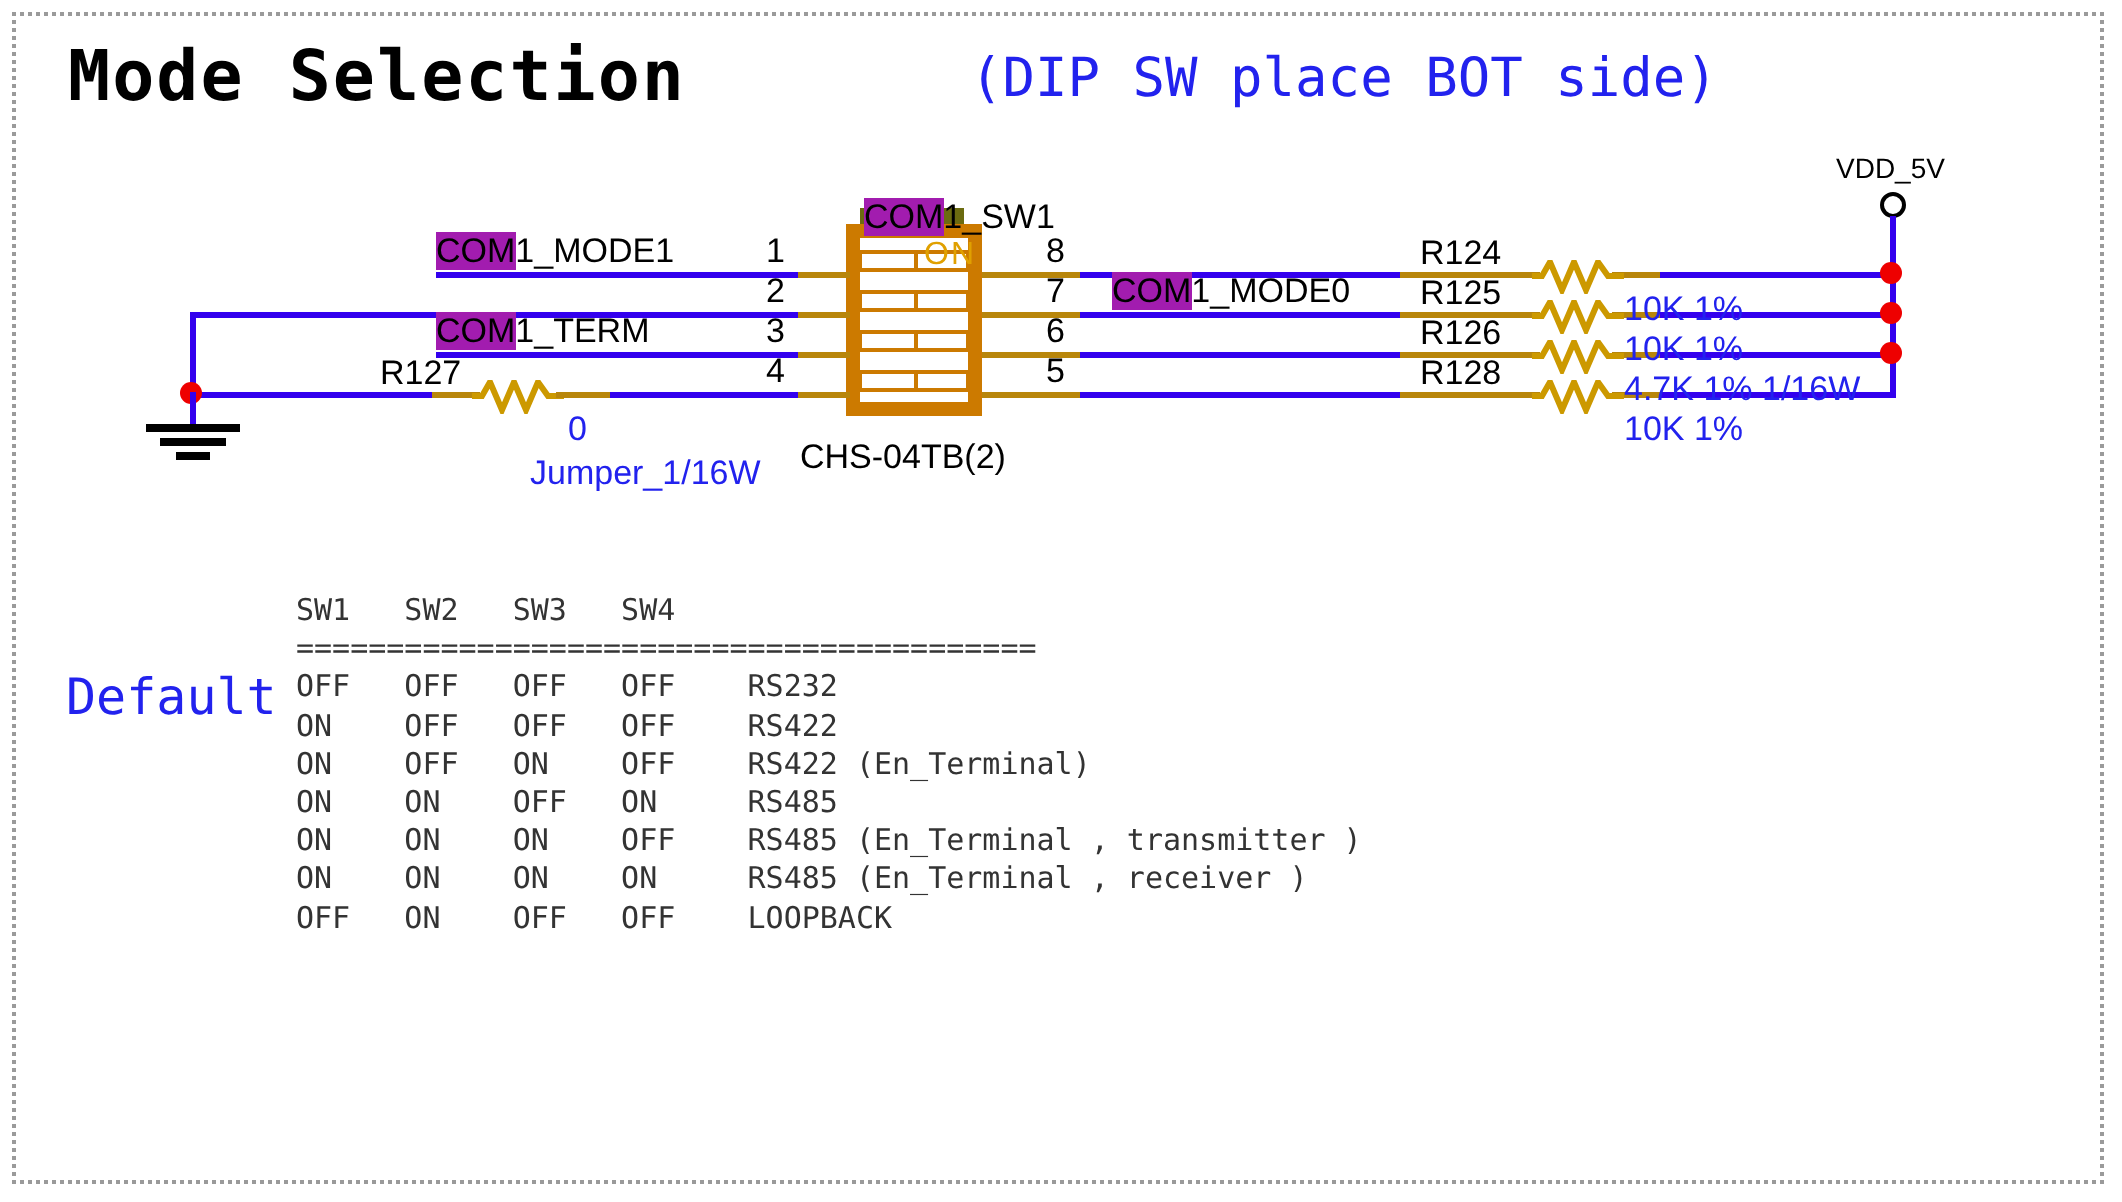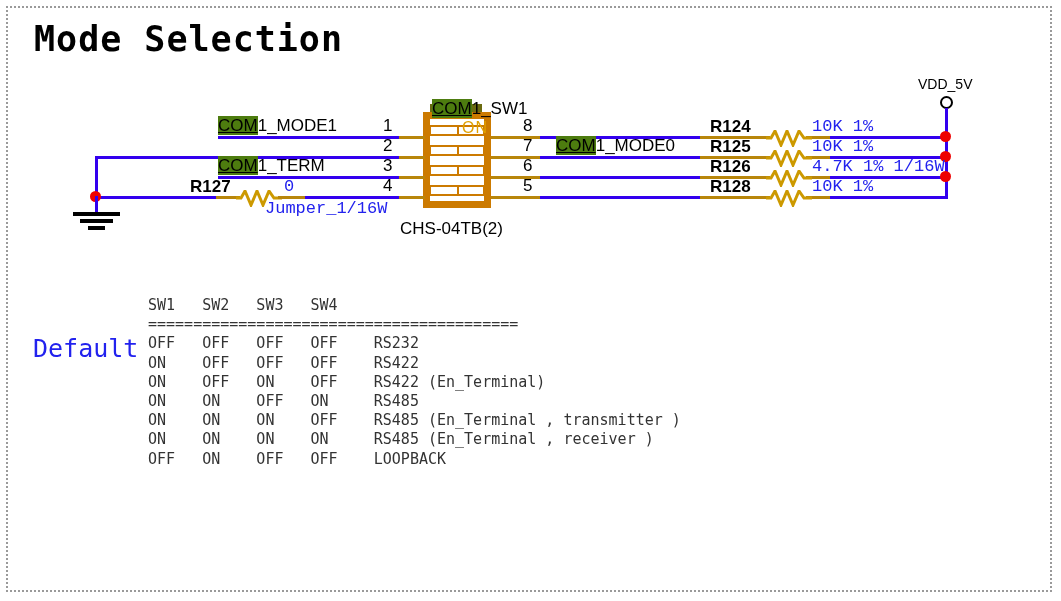--- a/index.html
+++ b/index.html
@@ -27,23 +27,23 @@
           background:#fff;box-sizing:border-box;}
   .sw-div{position:absolute;width:2px;height:11px;background:#cc7a00;}
   .on-text{position:absolute;left:462px;top:119px;font-size:16px;color:#e0a000;letter-spacing:1px;
            font-family:"Liberation Sans",sans-serif;}
   .dip-top{position:absolute;left:430px;top:104px;width:52px;height:9px;background:#6b6b10;}
 
   
   .pinnum{position:absolute;font-size:17px;color:#000;font-family:"Liberation Sans",sans-serif;}
   .netlabel{position:absolute;font-size:17px;color:#000;white-space:nowrap;
             font-family:"Liberation Sans",sans-serif;}
-  .netlabel .hl{background:#4d7c0f;text-decoration:underline;}
-  .refdes{position:absolute;font-size:17px;color:#000;font-family:"Liberation Sans",sans-serif;white-space:nowrap;font-weight:bold;}
-  .value{position:absolute;font-size:17px;color:#2222ee;font-family:Liberation Mono, monospace;white-space:nowrap;}
+  .netlabel .hl{background:#a21caf;}
+  .refdes{position:absolute;font-size:17px;color:#000;font-family:"Liberation Sans",sans-serif;white-space:nowrap;}
+  .value{position:absolute;font-size:17px;color:#2222ee;font-family:Liberation Sans, sans-serif;white-space:nowrap;margin-top:28px;}
   .partname{position:absolute;font-size:17px;color:#000;font-family:"Liberation Sans",sans-serif;white-space:nowrap;}
   .pwrname{position:absolute;font-size:14px;color:#000;font-family:"Liberation Sans",sans-serif;white-space:nowrap;}
 
   .res{position:absolute;width:52px;height:17px;}
   .res svg{display:block;}
 
   
   .pwr-circle{position:absolute;width:13px;height:13px;border:2px solid #000;border-radius:50%;background:#fff;box-sizing:border-box;}
   .pwr-stem{position:absolute;width:3px;background:#3300ee;}
 
@@ -57,20 +57,21 @@
             font-size:25px;color:#2222ee;}
 </style>
 </head>
 <body>
 
 <div id="page">
 
   <div id="frame"></div>
 
   <div class="title">Mode Selection</div>
+  <div class="subtitle">(DIP SW place BOT side)</div>
 
   <div class="pwrname" style="left:918px;top:76px;">VDD_5V</div>
   <div class="pwr-circle" style="left:940px;top:96px;"></div>
   <div class="pwr-stem" style="left:945px;top:108px;height:30px;"></div>
 
   <div class="w wv" style="left:945px;top:136px;height:63px;"></div>
 
   <div class="w wh" style="left:828px;top:136px;width:119px;"></div>
   <div class="w wh" style="left:828px;top:156px;width:119px;"></div>
   <div class="w wh" style="left:828px;top:176px;width:119px;"></div>

